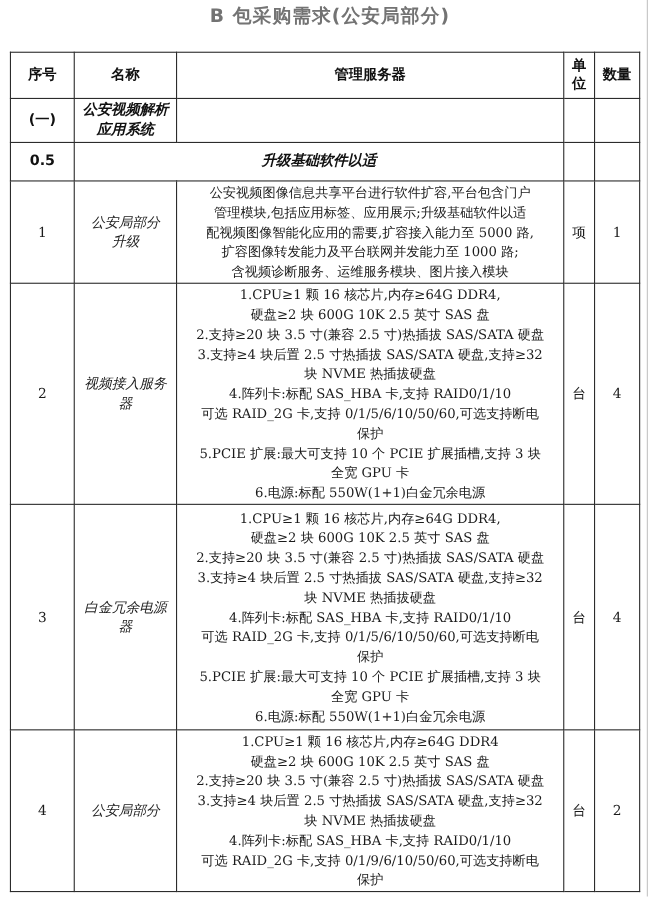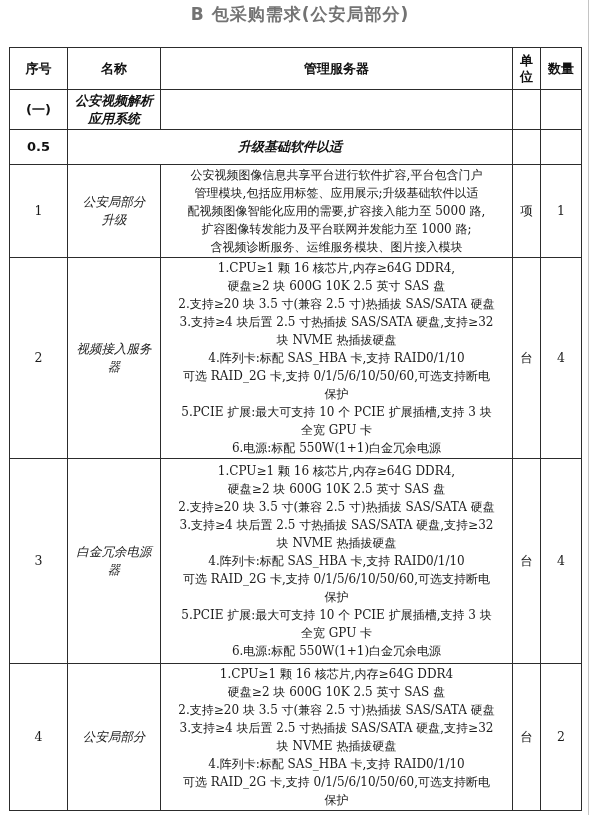--- a/index.html
+++ b/index.html
@@ -198,21 +198,21 @@
 
     <tr class="r-item4">
       <td class="c-no">4</td>
       <td class="c-name">公安局部分</td>
       <td class="c-params">1.CPU≥1 颗 16 核芯片,内存≥64G DDR4
 硬盘≥2 块 600G 10K 2.5 英寸 SAS 盘
 2.支持≥20 块 3.5 寸(兼容 2.5 寸)热插拔 SAS/SATA 硬盘
 3.支持≥4 块后置 2.5 寸热插拔 SAS/SATA 硬盘,支持≥32
 块 NVME 热插拔硬盘
 4.阵列卡:标配 SAS_HBA 卡,支持 RAID0/1/10
-可选 RAID_2G 卡,支持 0/1/5/6/10/50/60,可选支持断电
+可选 RAID_2G 卡,支持 0/1/9/6/10/50/60,可选支持断电
 保护</td>
       <td class="c-unit">台</td>
       <td class="c-qty">2</td>
     </tr>
   </tbody>
 </table>
 
 <div class="page-edge-line"></div>
 
 </body></html>

